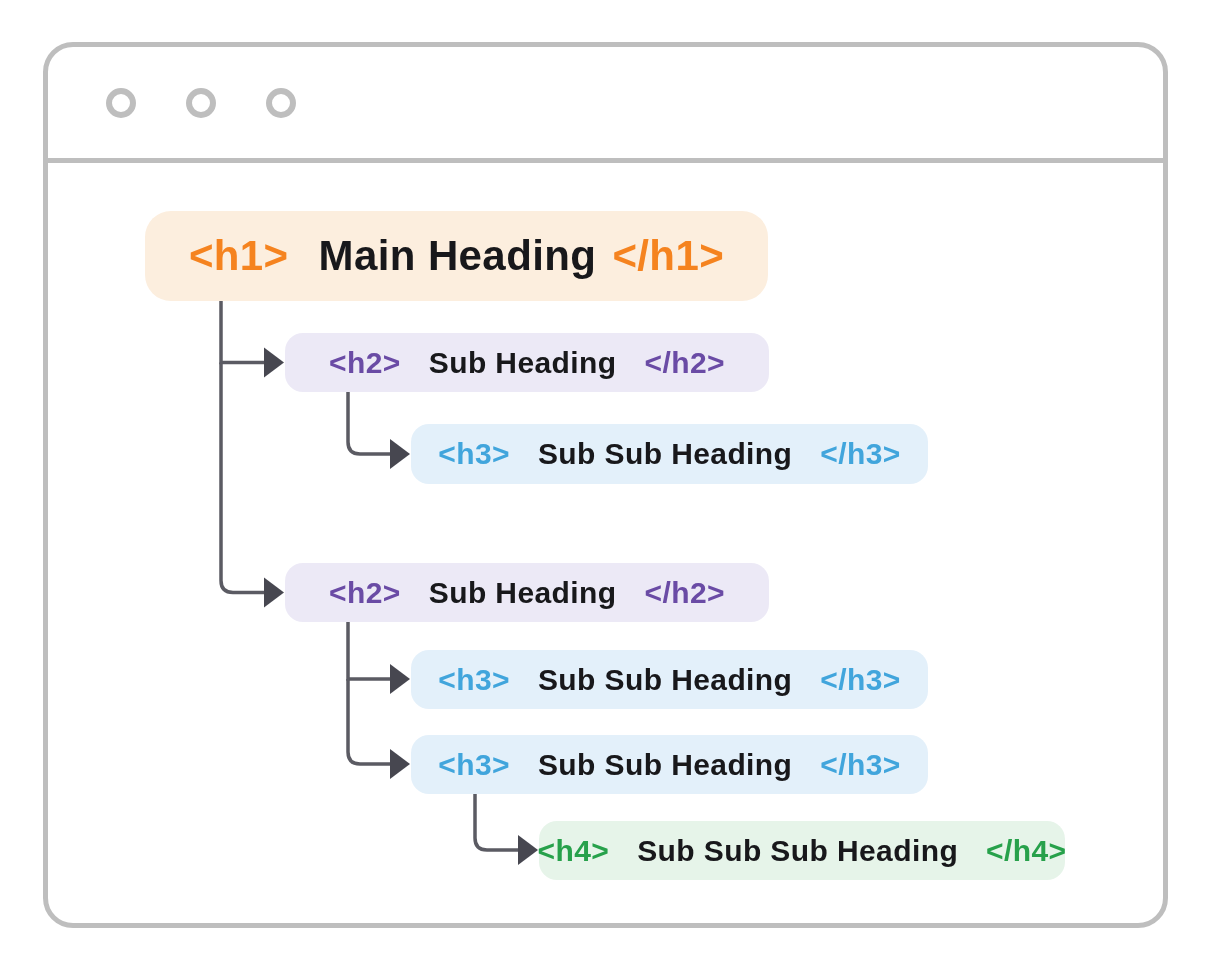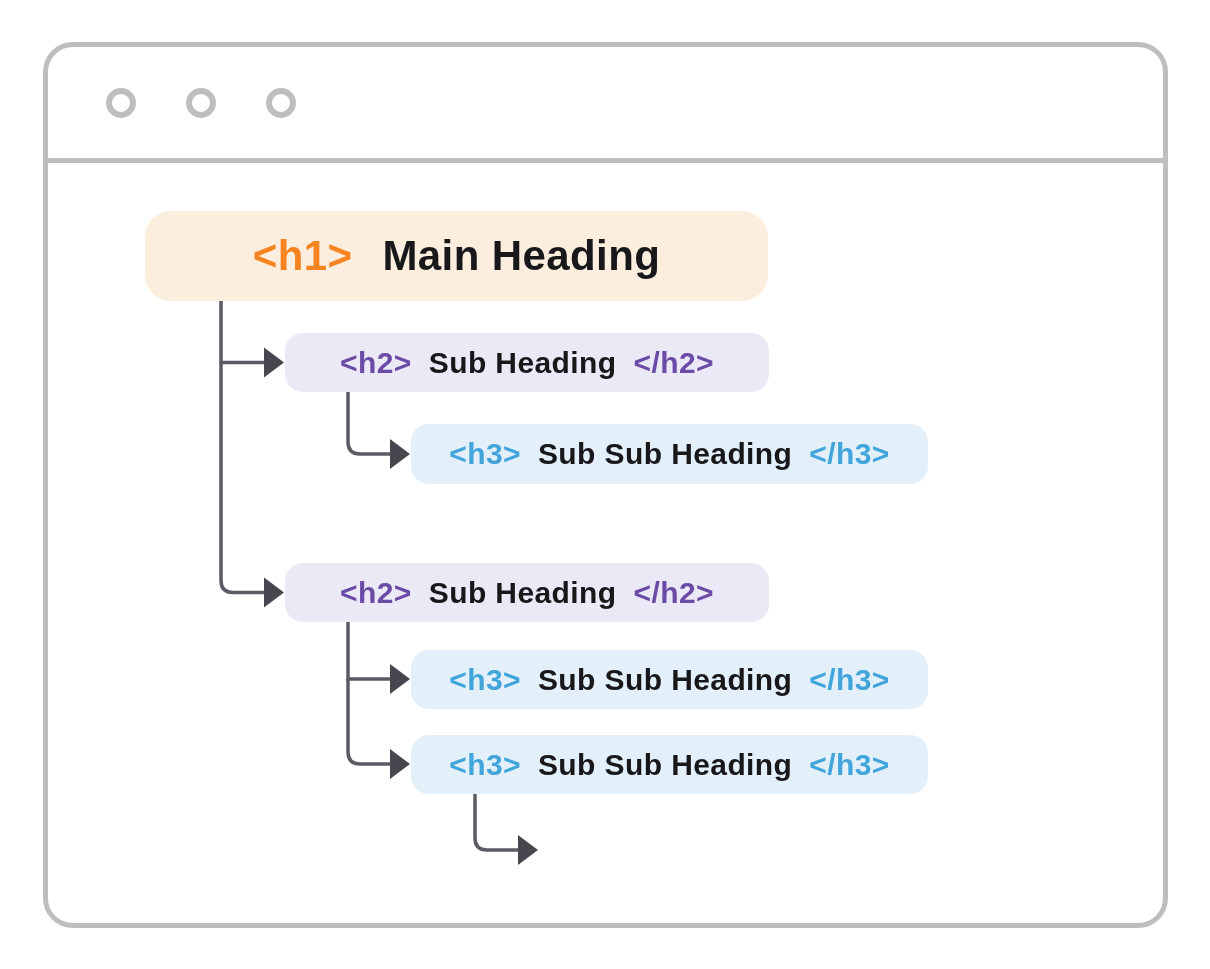--- a/index.html
+++ b/index.html
@@ -68,21 +68,21 @@
     line-height: 1;
     font-weight: 600;
     letter-spacing: 0.4px;
     border-radius: 18px;
   }
   .node .label { color: #18181B; }
   .node-h1 {
     left: 145px; top: 211px; width: 623px; height: 90px;
     font-size: 42px; gap: 16px; border-radius: 26px;
   }
-  .node-sm { font-size: 30px; gap: 17px; align-items: center; }
+  .node-sm { font-size: 30px; gap: 28px; align-items: center; }
   .node-h2a { left: 285px; top: 333px; width: 484px; height: 59px; }
   .node-h3a { left: 411px; top: 424px; width: 517px; height: 60px; }
   .node-h2b { left: 285px; top: 563px; width: 484px; height: 59px; }
   .node-h3b { left: 411px; top: 650px; width: 517px; height: 59px; }
   .node-h3c { left: 411px; top: 735px; width: 517px; height: 59px; }
   .node-h4  { left: 539px; top: 821px; width: 526px; height: 59px; }
 </style>
 </head>
 <body>
 
@@ -111,20 +111,21 @@
       <polygon points="390,439 410,454 390,469"></polygon>
       <polygon points="390,664 410,679 390,694"></polygon>
       <polygon points="390,749 410,764 390,779"></polygon>
       <polygon points="518,835 538,850 518,865"></polygon>
     </g>
   </svg>
 
   <div class="node node-h1" style="background-color: rgb(252, 238, 222);">
     <span class="tag" style="color: rgb(245, 131, 31);">&lt;h1&gt;</span>
     <span class="label" style="color: rgb(24, 24, 27); margin-left: 14px;">Main Heading</span>
+    <span class="tag" style="color: rgb(245, 131, 31);">&lt;/h1&gt;</span>
   </div>
 
   <div class="node node-sm node-h2a" style="background-color: rgb(236, 233, 246);">
     <span class="tag" style="color: rgb(106, 75, 165);">&lt;h2&gt;</span>
     <span class="label" style="color: rgb(24, 24, 27);">Sub Heading</span>
     <span class="tag" style="color: rgb(106, 75, 165);">&lt;/h2&gt;</span>
   </div>
 
   <div class="node node-sm node-h3a" style="background-color: rgb(227, 240, 250);">
     <span class="tag" style="color: rgb(65, 165, 220);">&lt;h3&gt;</span>
@@ -143,14 +144,19 @@
     <span class="label" style="color: rgb(24, 24, 27);">Sub Sub Heading</span>
     <span class="tag" style="color: rgb(65, 165, 220);">&lt;/h3&gt;</span>
   </div>
 
   <div class="node node-sm node-h3c" style="background-color: rgb(227, 240, 250);">
     <span class="tag" style="color: rgb(65, 165, 220);">&lt;h3&gt;</span>
     <span class="label" style="color: rgb(24, 24, 27);">Sub Sub Heading</span>
     <span class="tag" style="color: rgb(65, 165, 220);">&lt;/h3&gt;</span>
   </div>
 
+  <div class="node node-sm node-h4" style="background-color: rgb(230, 244, 233);">
+    <span class="tag" style="color: rgb(39, 161, 75);">&lt;h4&gt;</span>
+    <span class="label" style="color: rgb(24, 24, 27);">Sub Sub Sub Heading</span>
+    <span class="tag" style="color: rgb(39, 161, 75);">&lt;/h4&gt;</span>
+  </div>
 
 </div>
 
 </body></html>

